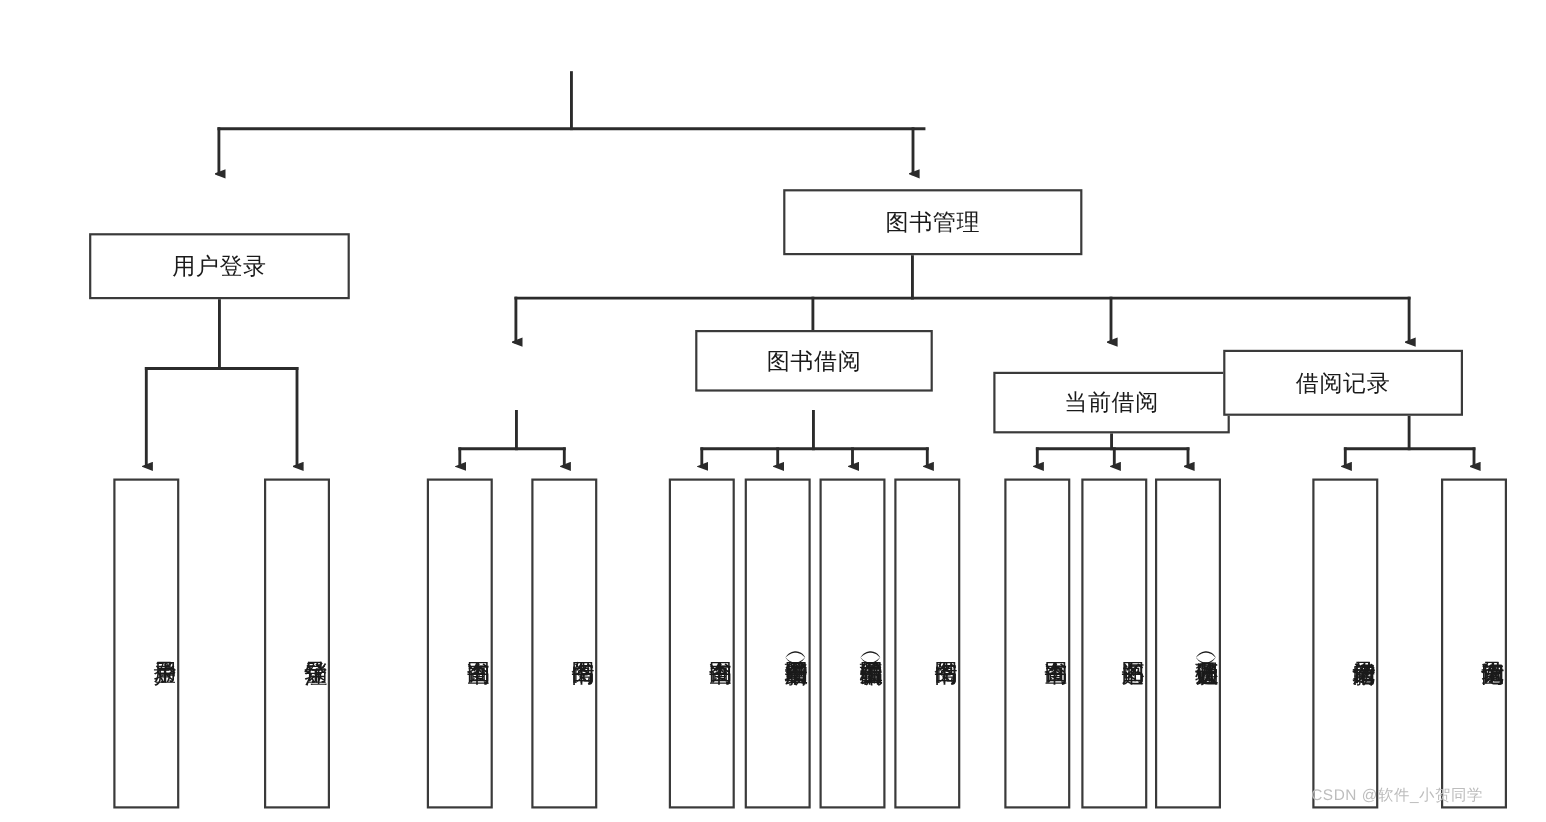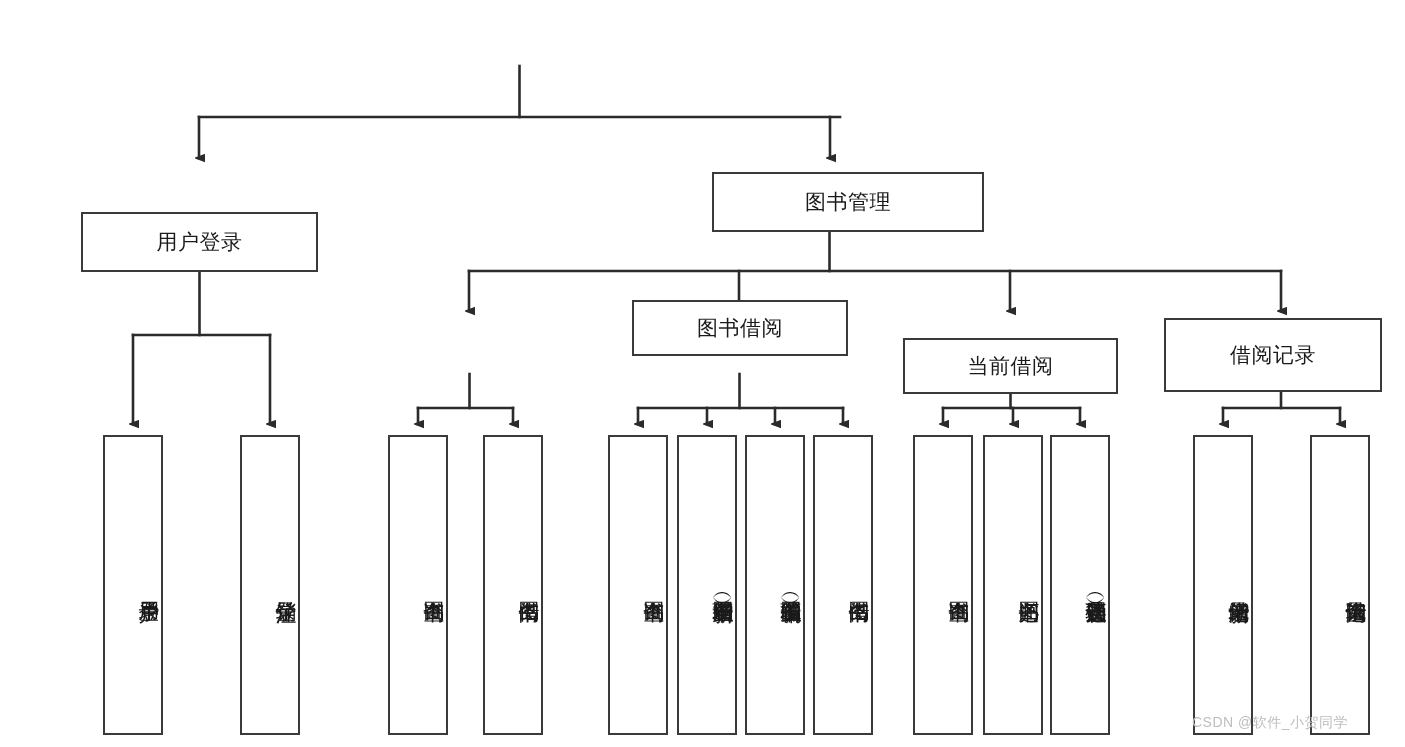--- a/index.html
+++ b/index.html
@@ -126,21 +126,21 @@
   <div class="node h" style="left:712px; top:172px; width:272px; height:60px;">
     <span>图书管理</span>
   </div>
 
   <div class="node h" style="left:632px; top:300px; width:216px; height:56px;">
     <span>图书借阅</span>
   </div>
   <div class="node h" style="left:903px; top:318px; width:215px; height:56px;margin-top:20px;">
     <span>当前借阅</span>
   </div>
-  <div class="node h" style="left:1164px; top:318px; width:218px; height:74px;">
+  <div class="node h" style="left:1112px; top:318px; width:218px; height:60px;">
     <span>借阅记录</span>
   </div>
 
   <div class="node v" style="left:103px; top:435px; width:60px; height:300px;">
     <span>用户登录</span>
   </div>
   <div class="node v" style="left:240px; top:435px; width:60px; height:300px;">
     <span>注销登录</span>
   </div>
 

